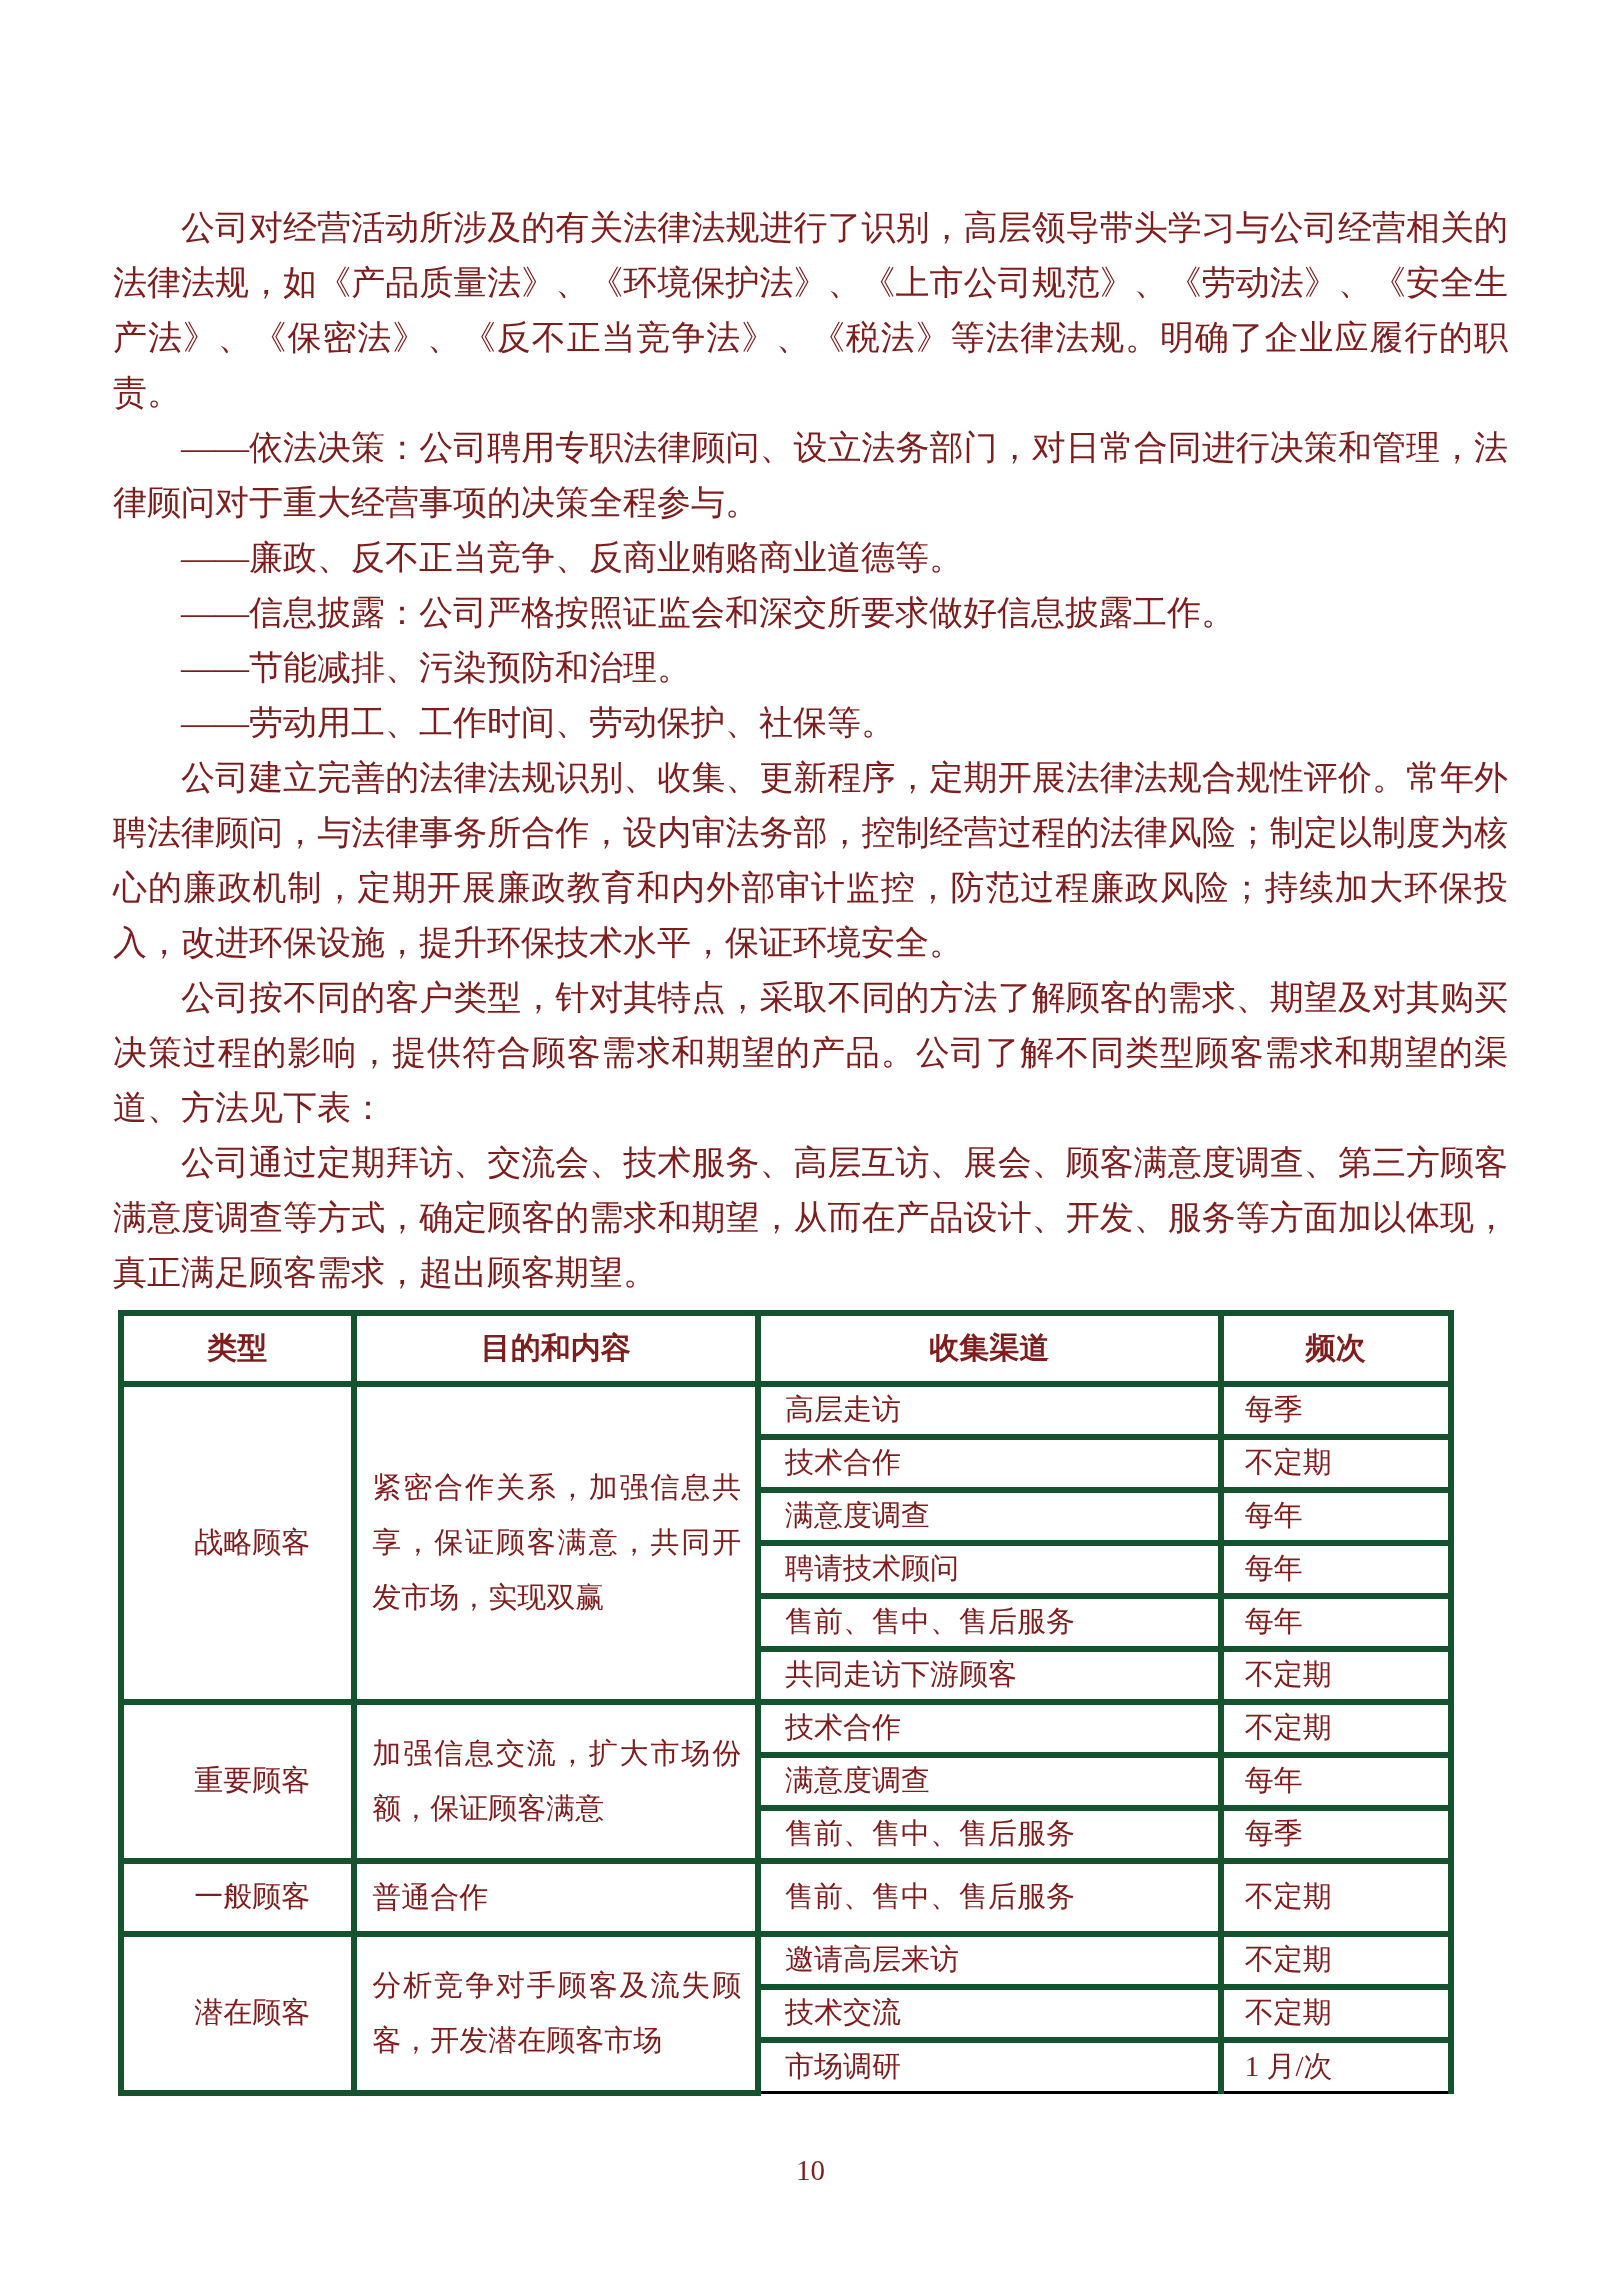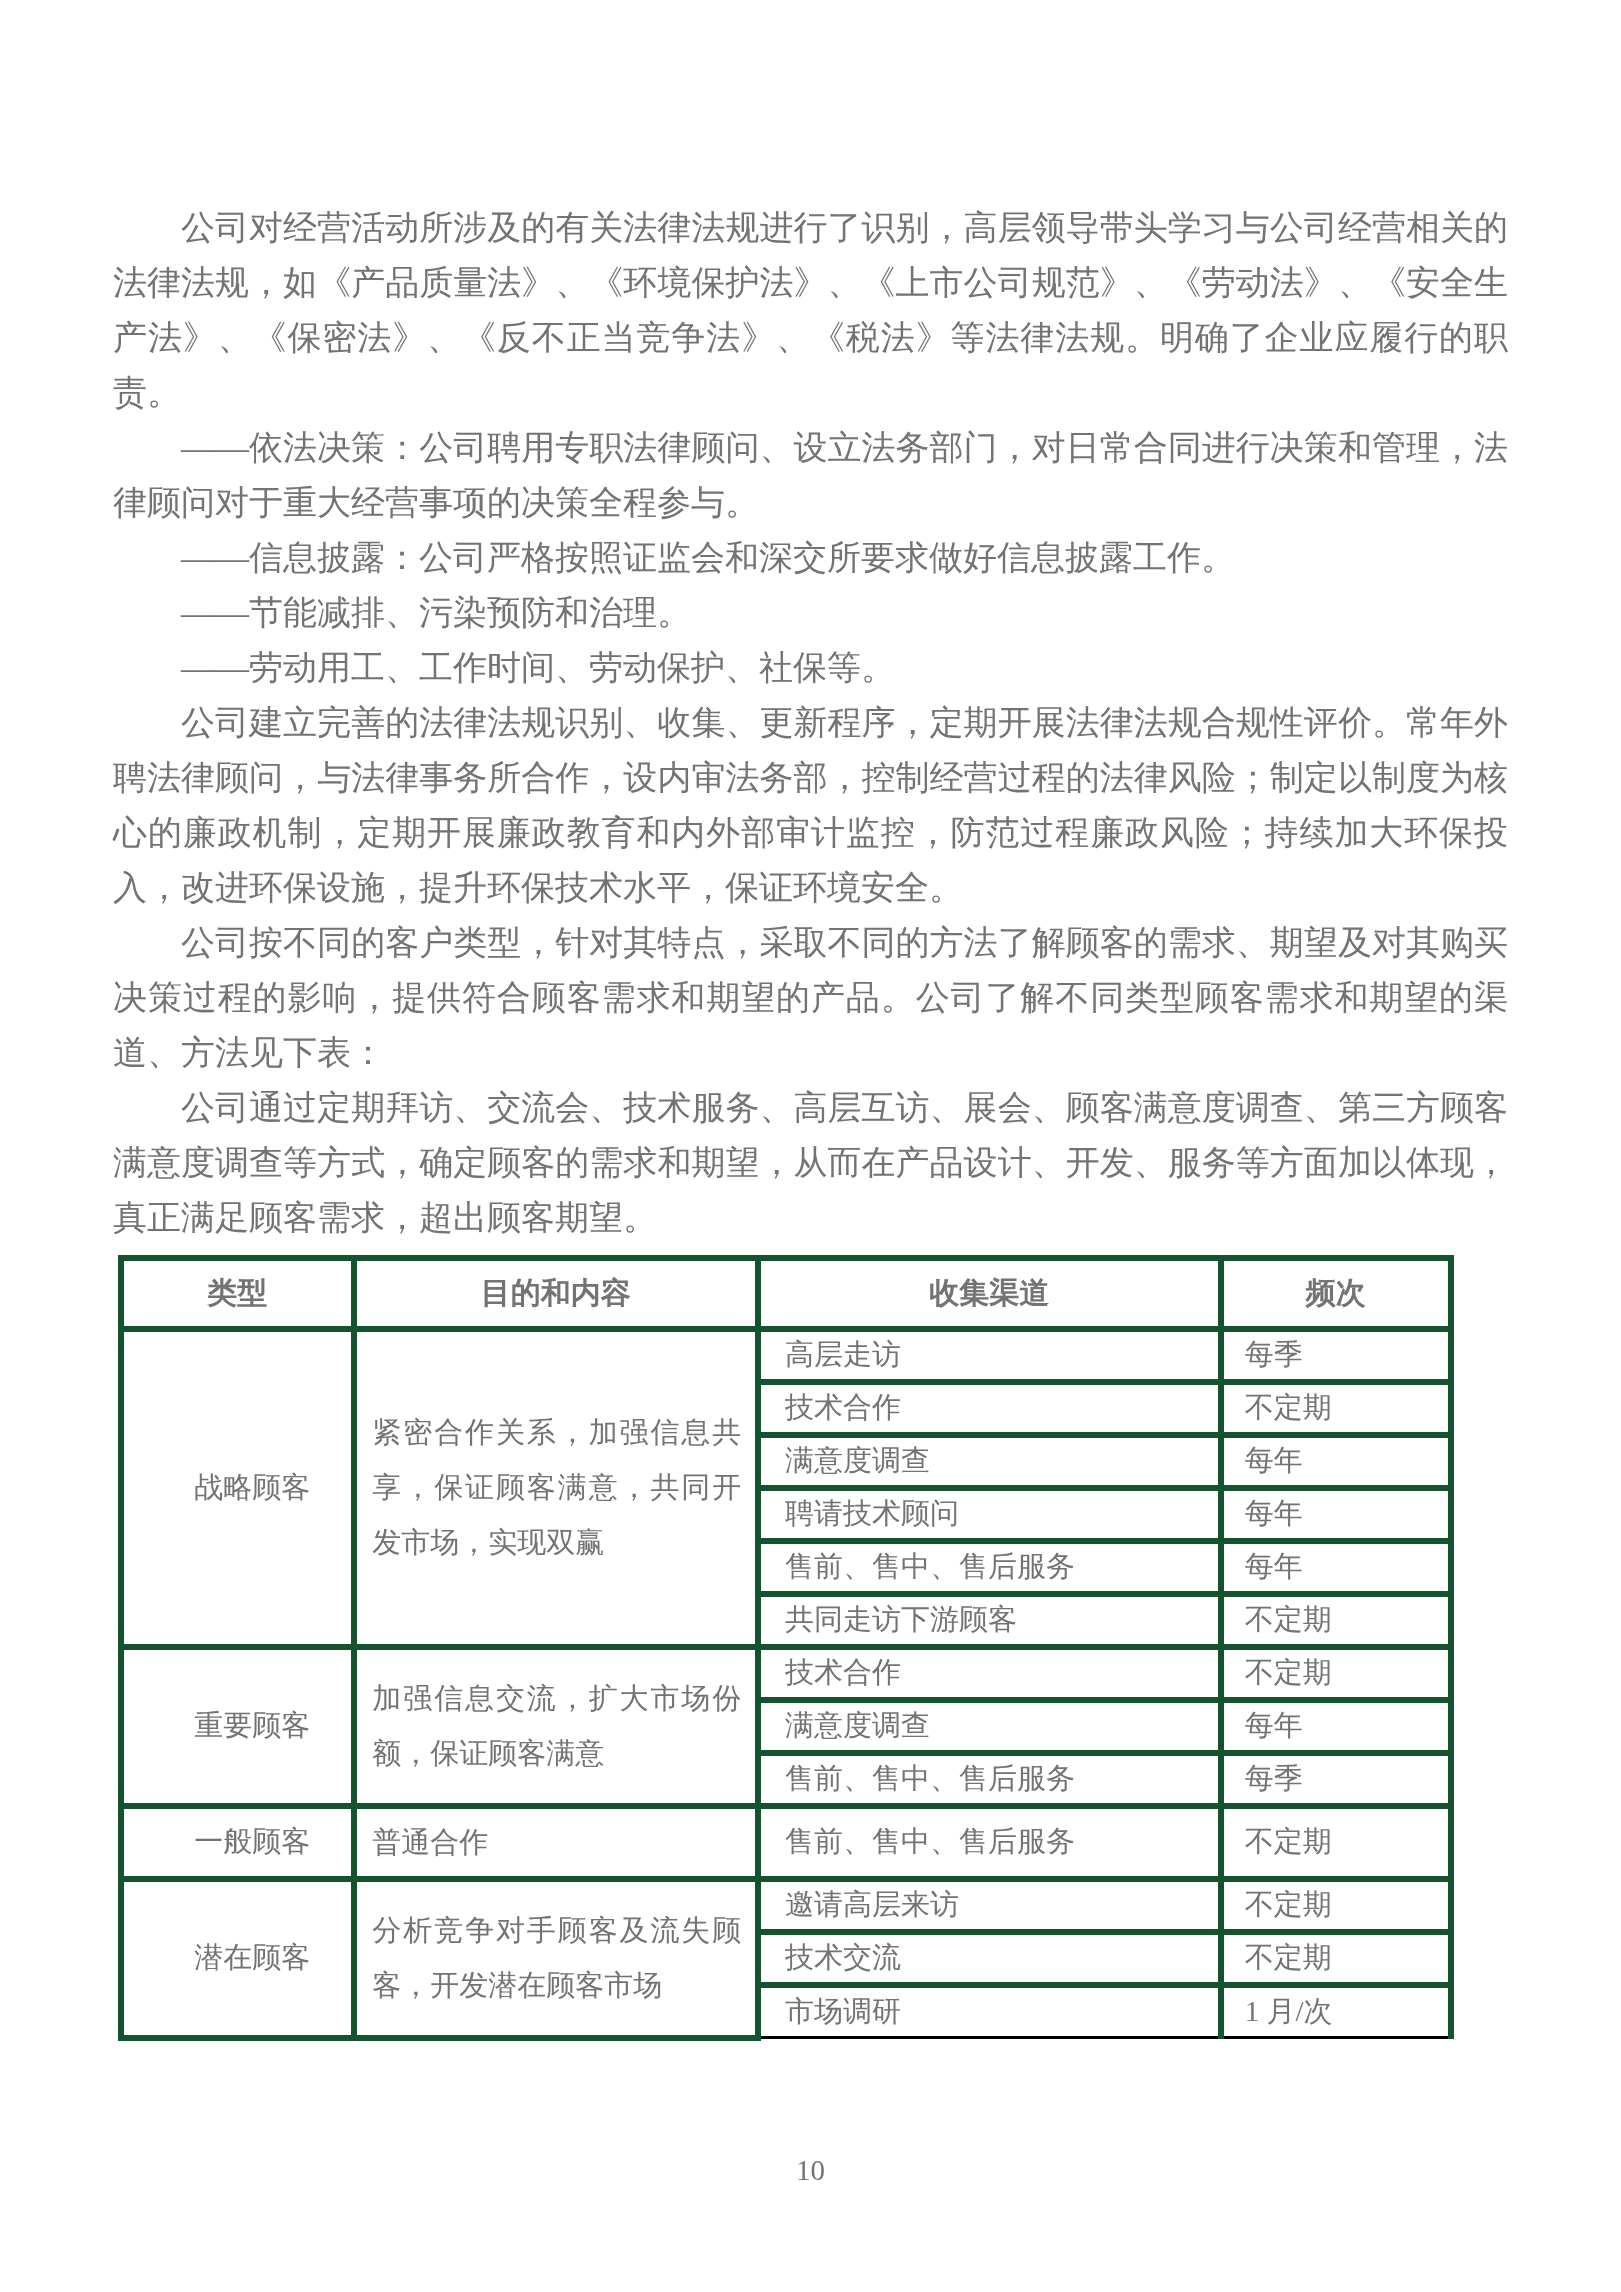--- a/index.html
+++ b/index.html
@@ -9,21 +9,21 @@
   }
   .page {
     position: relative;
     width: 1621px;
     height: 2293px;
     margin: 0 auto;
     background: #ffffff;
     box-sizing: border-box;
     padding: 200px 113px 0 113px;
     font-family: "Liberation Serif", "DejaVu Serif", serif;
-    color: #737373;
+    color: #7f1d1d;
     overflow: hidden;
   }
   .body-text p {
     margin: 0;
     font-size: 34px;
     line-height: 55px;
     text-indent: 2em;
     text-align: justify;
     text-align-last: left;
     word-break: break-all;
@@ -83,20 +83,21 @@
     font-size: 29px;
   }
 </style>
 </head>
 <body>
 
 <div class="page">
   <div class="body-text">
     <p>公司对经营活动所涉及的有关法律法规进行了识别，高层领导带头学习与公司经营相关的法律法规，如《产品质量法》、《环境保护法》、《上市公司规范》、《劳动法》、《安全生产法》、《保密法》、《反不正当竞争法》、《税法》等法律法规。明确了企业应履行的职责。</p>
     <p>——依法决策：公司聘用专职法律顾问、设立法务部门，对日常合同进行决策和管理，法律顾问对于重大经营事项的决策全程参与。</p>
+    <p>——廉政、反不正当竞争、反商业贿赂商业道德等。</p>
     <p>——信息披露：公司严格按照证监会和深交所要求做好信息披露工作。</p>
     <p>——节能减排、污染预防和治理。</p>
     <p>——劳动用工、工作时间、劳动保护、社保等。</p>
     <p>公司建立完善的法律法规识别、收集、更新程序，定期开展法律法规合规性评价。常年外聘法律顾问，与法律事务所合作，设内审法务部，控制经营过程的法律风险；制定以制度为核心的廉政机制，定期开展廉政教育和内外部审计监控，防范过程廉政风险；持续加大环保投入，改进环保设施，提升环保技术水平，保证环境安全。</p>
     <p>公司按不同的客户类型，针对其特点，采取不同的方法了解顾客的需求、期望及对其购买决策过程的影响，提供符合顾客需求和期望的产品。公司了解不同类型顾客需求和期望的渠道、方法见下表：</p>
     <p>公司通过定期拜访、交流会、技术服务、高层互访、展会、顾客满意度调查、第三方顾客满意度调查等方式，确定顾客的需求和期望，从而在产品设计、开发、服务等方面加以体现，真正满足顾客需求，超出顾客期望。</p>
 
     <table class="info-table">
       <colgroup>
         <col class="c1">

